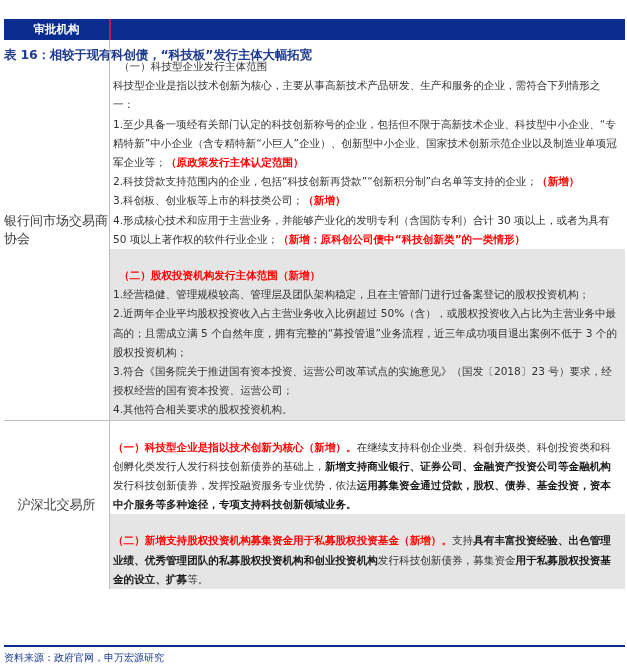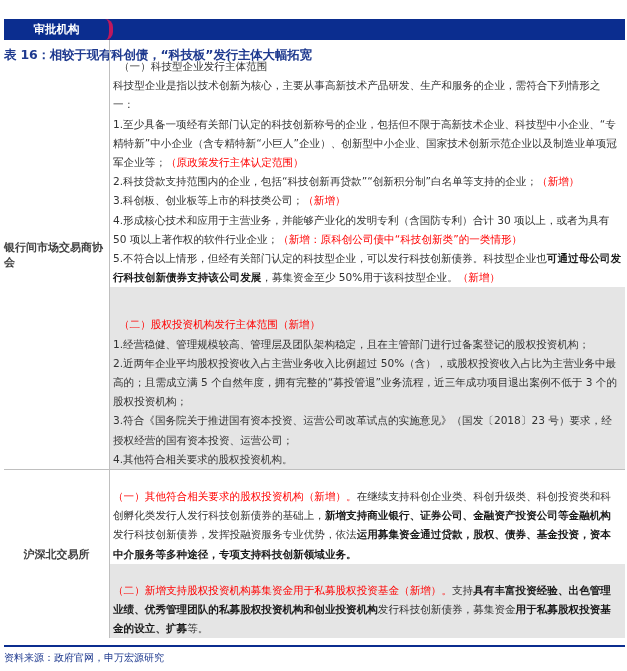--- a/index.html
+++ b/index.html
@@ -13,31 +13,31 @@
     font-size: 12.5px; font-weight: bold; color: #1f3a8f;
     letter-spacing: -0.2px; white-space: nowrap; margin-top: 44px;
   }
   .table {
     position: absolute; left: 4px; top: 19px; width: 621px;
   }
   .thead {
     display: flex; height: 21px; background: #0b2d8f; color: #ffffff;
     font-size: 11.5px; font-weight: bold; line-height: 21px;
   }
-  .thead .c1 { width: 105px; text-align: center; border-right: 4px solid #be185d; border-radius: 8px; }
+  .thead .c1 { width: 105px; text-align: center; border-right: 2px solid #be185d; }
   .thead .c2 { flex: 1; text-align: center; }
   .row { display: flex; border-bottom: 1px solid #bfbfbf; }
   .row .left {
     width: 105px; display: flex; align-items: center; justify-content: center;
-    font-size: 11px; color: #404040; border-right: 1px solid #bfbfbf; font-weight: bold;
+    font-size: 13px; color: #404040; border-right: 1px solid #bfbfbf;
   }
   .row .right { flex: 1; font-size: 10.6px; line-height: 19.2px; color: #333; }
   .sec { padding: 17px 4px 0 3px; }
   .gray { background: #e5e5e5; }
-  .red { color: #ff0000; font-weight: normal; margin-top: 11px; }
+  .red { color: #ff0000; font-weight: bold; }
   .b { font-weight: bold; color: #1a1a1a; }
   .indent { padding-left: 6px; }
   .bottom-rule { position: absolute; left: 4px; top: 645px; width: 621px; height: 2px; background: #0b2d8f; }
   .source {
     position: absolute; left: 4px; top: 651px; font-size: 10px; color: #1f3a8f; white-space: nowrap;
   }
 </style>
 </head>
 <body>
 
@@ -51,37 +51,36 @@
   <div class="row">
     <div class="left">银行间市场交易商协会</div>
     <div class="right">
       <div class="sec">
         <div class="indent">（一）科技型企业发行主体范围</div>
         <div>科技型企业是指以技术创新为核心，主要从事高新技术产品研发、生产和服务的企业，需符合下列情形之一：</div>
         <div><span>1.至少具备一项经有关部门认定的科技创新称号的企业，包括但不限于高新技术企业、科技型中小企业、“专精特新”中小企业（含专精特新“小巨人”企业）、创新型中小企业、国家技术创新示范企业以及制造业单项冠军企业等；</span><span class="red">（原政策发行主体认定范围）</span></div>
         <div><span>2.科技贷款支持范围内的企业，包括“科技创新再贷款”“创新积分制”白名单等支持的企业；</span><span class="red">（新增）</span></div>
         <div><span>3.科创板、创业板等上市的科技类公司；</span><span class="red">（新增）</span></div>
         <div><span>4.形成核心技术和应用于主营业务，并能够产业化的发明专利（含国防专利）合计 30 项以上，或者为具有 50 项以上著作权的软件行业企业；</span><span class="red">（新增：原科创公司债中“科技创新类”的一类情形）</span></div>
-        <div><span>5.不符合以上情形，但经有关部门认定的科技型企业，可以发行科技创新债券。科技型企业也</span><span class="b">可通过母公司发行科技创新债券支持该公司发展</span><span>，募集资金至少 50%用于该科技型企业。</span><span class="red">（新增）</span></div>
       </div>
       <div class="sec gray">
         <div class="red indent">（二）股权投资机构发行主体范围（新增）</div>
         <div>1.经营稳健、管理规模较高、管理层及团队架构稳定，且在主管部门进行过备案登记的股权投资机构；</div>
         <div>2.近两年企业平均股权投资收入占主营业务收入比例超过 50%（含），或股权投资收入占比为主营业务中最高的；且需成立满 5 个自然年度，拥有完整的“募投管退”业务流程，近三年成功项目退出案例不低于 3 个的股权投资机构；</div>
         <div>3.符合《国务院关于推进国有资本投资、运营公司改革试点的实施意见》（国发〔2018〕23 号）要求，经授权经营的国有资本投资、运营公司；</div>
         <div>4.其他符合相关要求的股权投资机构。</div>
       </div>
     </div>
   </div>
 
   <div class="row" style="border-bottom:none;">
     <div class="left">沪深北交易所</div>
     <div class="right">
       <div class="sec">
-        <span class="red">（一）其他符合相关要求的股权投资机构（新增）。</span><span>在继续支持科创企业类、科创升级类、科创投资类和科创孵化类发行人发行科技创新债券的基础上，</span><span class="b">新增支持商业银行、证券公司、金融资产投资公司等金融机构</span><span>发行科技创新债券，发挥投融资服务专业优势，依法</span><span class="b">运用募集资金通过贷款，股权、债券、基金投资，资本中介服务等多种途径，专项支持科技创新领域业务。</span>
+        <span class="red">（一）科技型企业是指以技术创新为核心（新增）。</span><span>在继续支持科创企业类、科创升级类、科创投资类和科创孵化类发行人发行科技创新债券的基础上，</span><span class="b">新增支持商业银行、证券公司、金融资产投资公司等金融机构</span><span>发行科技创新债券，发挥投融资服务专业优势，依法</span><span class="b">运用募集资金通过贷款，股权、债券、基金投资，资本中介服务等多种途径，专项支持科技创新领域业务。</span>
       </div>
       <div class="sec gray">
         <span class="red">（二）新增支持股权投资机构募集资金用于私募股权投资基金（新增）。</span><span>支持</span><span class="b">具有丰富投资经验、出色管理业绩、优秀管理团队的私募股权投资机构和创业投资机构</span><span>发行科技创新债券，募集资金</span><span class="b">用于私募股权投资基金的设立、扩募</span><span>等。</span>
       </div>
     </div>
   </div>
 </div>
 
 <div class="bottom-rule"></div>
 <div class="source">资料来源：政府官网，申万宏源研究</div>

